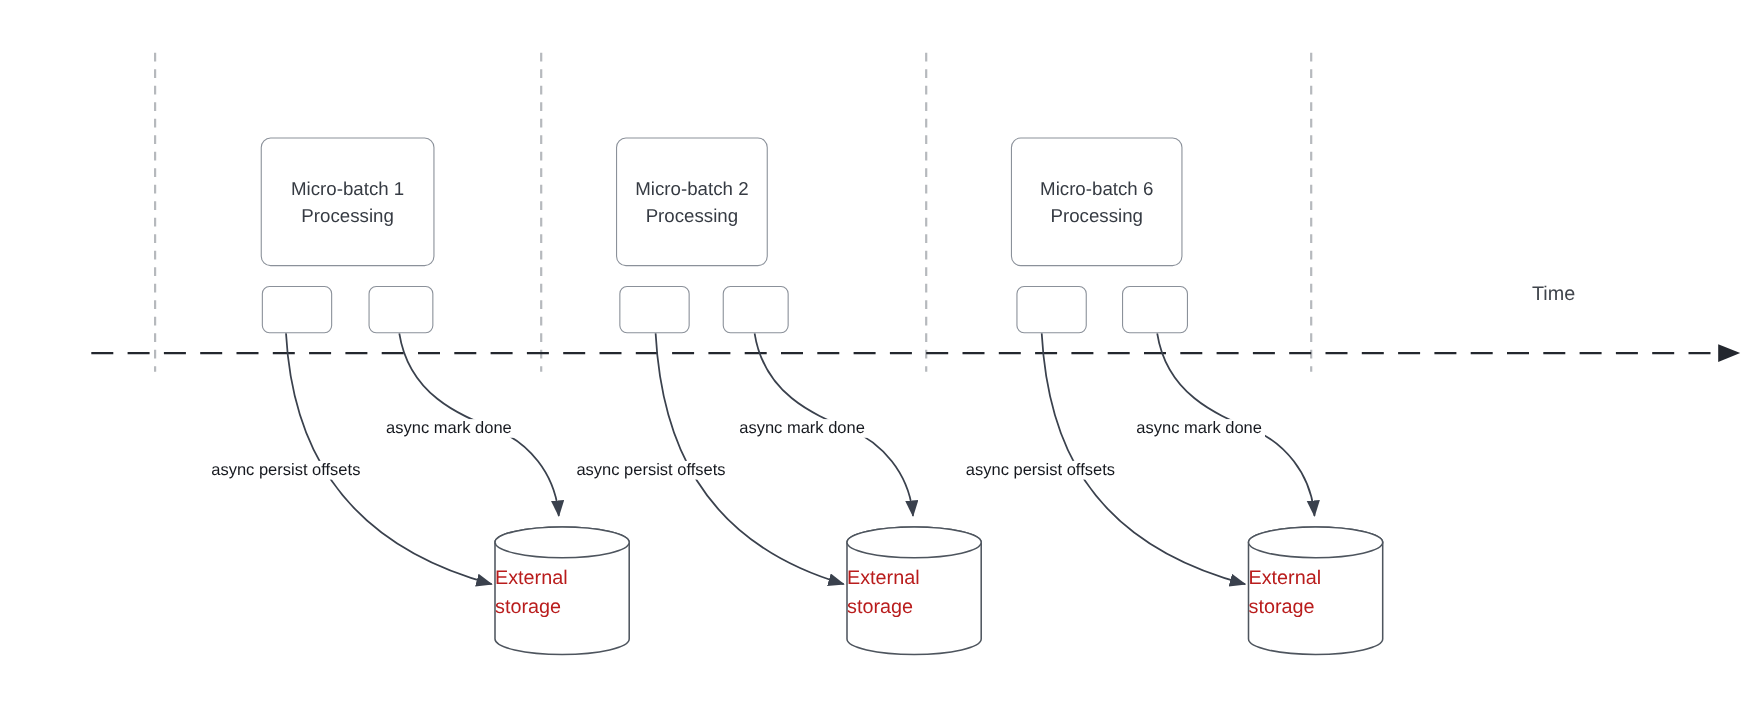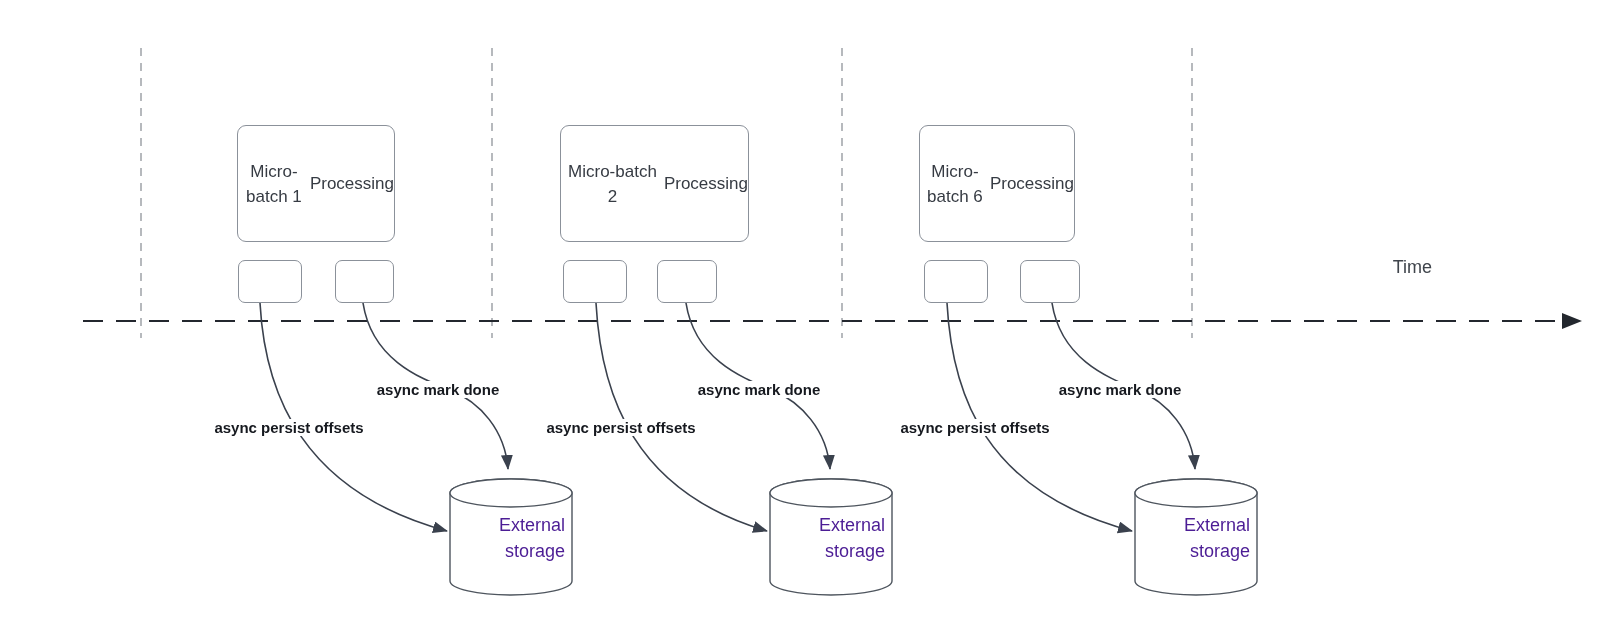--- a/index.html
+++ b/index.html
@@ -20,52 +20,52 @@
     left: 0; top: 0;
     width: 1600px;
     height: 642px;
   }
   .box {
     position: absolute;
     background: #ffffff;
     border: 1px solid #8b919a;
     box-sizing: border-box;
     display: flex;
+    flex-direction: column;
     align-items: center;
     justify-content: center;
   }
   .main-box {
     height: 117px;
     border-radius: 9px;
     color: #363b43;
     font-size: 17px;
     line-height: 25px;
     text-align: center;
   }
   .small-box {
     height: 43px;
     border-radius: 7px;
   }
   .flow-label {
     position: absolute;
-    text-align: center;
     font-size: 15px;
-    font-weight: 700;
+    font-weight: 400;
     color: #16191f;
     white-space: nowrap;
   }
   .flow-label span {
     background: #ffffff;
     padding: 0 3px;
   }
   .storage-label {
     position: absolute;
     width: 115px;
-    text-align: right;
-    color: #4c1d95;
+    text-align: left;
+    color: #b91c1c;
     font-size: 18px;
     line-height: 26px;
   }
   .time-label {
     position: absolute;
     left: 1352px;
     top: 257px;
     width: 80px;
     text-align: right;
     font-size: 18px;
@@ -125,21 +125,21 @@
     <span>async persist offsets</span>
   </div>
   <div class="flow-label" style="left:348px;top:381px;width:180px">
     <span>async mark done</span>
   </div>
   <div class="storage-label" style="left:450px;top:512px">
     <div>External</div>
     <div>storage</div>
   </div>
 
-  <div class="box main-box" style="left:560px;top:125px;width:189px">
+  <div class="box main-box" style="left:560px;top:125px;width:138px">
     <div>Micro-batch 2</div>
     <div>Processing</div>
   </div>
   <div class="box small-box" style="left:563px;top:260px;width:64px"></div>
   <div class="box small-box" style="left:657px;top:260px;width:60px"></div>
   <div class="flow-label" style="left:521px;top:419px;width:200px">
     <span>async persist offsets</span>
   </div>
   <div class="flow-label" style="left:669px;top:381px;width:180px">
     <span>async mark done</span>

